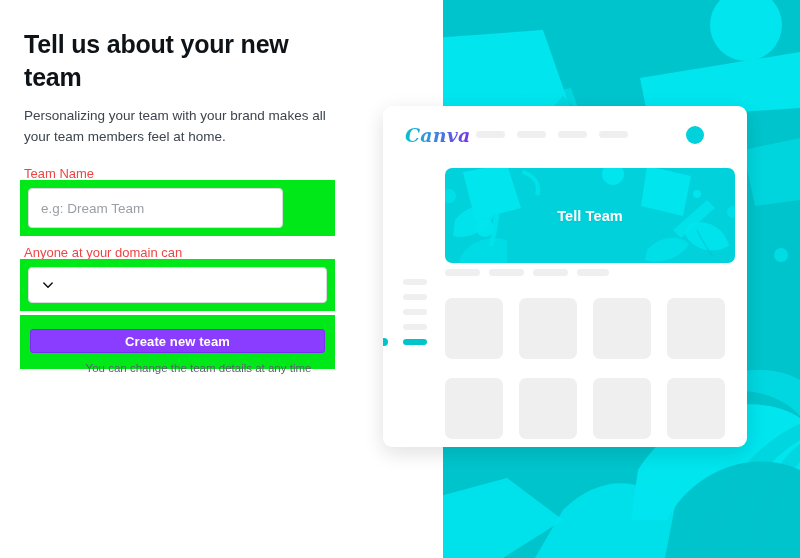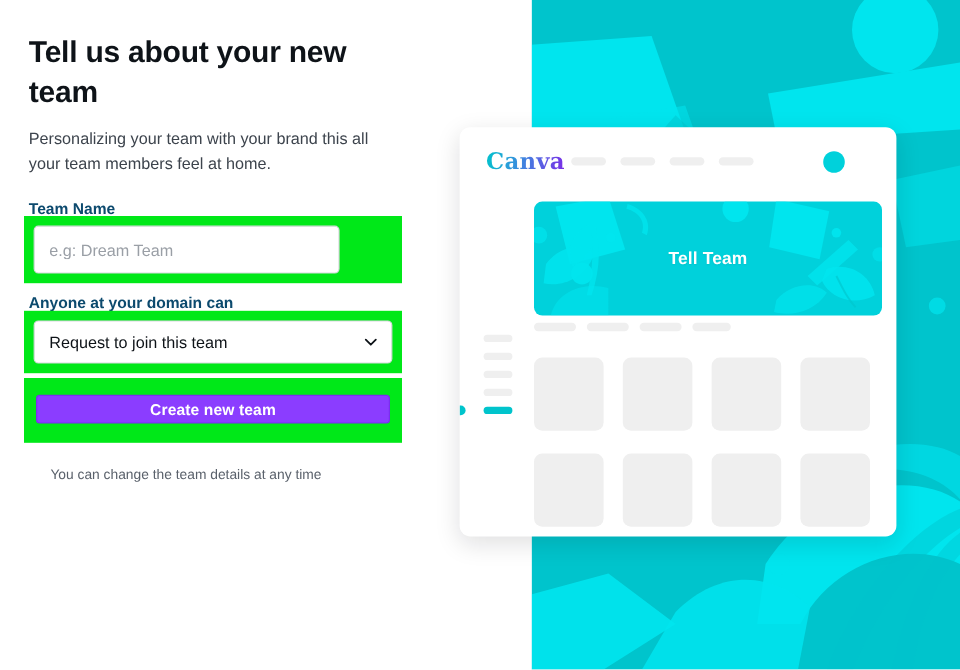--- a/index.html
+++ b/index.html
@@ -59,22 +59,22 @@
     width: 310px;
     font-size: 13.5px;
     line-height: 1.55;
     color: #3d444d;
   }
 
   .field-label {
     position: absolute;
     left: 24px;
     font-size: 13px;
-    font-weight: bold;
-    color: #0c4a6e;
+    font-weight: normal;
+    color: #ef4444;
   }
   .label-team-name { top: 166px; }
   .label-domain    { top: 245px; }
 
   
   .hl {
     position: absolute;
     background: #00E818;
   }
   .hl-input  { left: 20px; top: 180px;  width: 315px; height: 56px; }
@@ -131,22 +131,23 @@
     font-family: "Liberation Sans", sans-serif;
     font-size: 13px;
     font-weight: bold;
     cursor: pointer;
     letter-spacing: 0.1px;
   }
 
   .helper-text {
     position: absolute;
     left: 0;
-    top: 390px;
+    top: 362px;
     width: 355px;
+    text-align: center;
     font-size: 11.5px;
     color: #5a616b;
     padding-left: 42px;
   }
 
   
   .mock-card {
     position: absolute;
     left: 383px;
     top: 106px;
@@ -156,20 +157,21 @@
     border-radius: 9px;
     box-shadow: 0 6px 20px rgba(14,19,24,0.13);
     overflow: hidden;
   }
 
   .canva-logo {
     position: absolute;
     left: 22px;
     top: 18px;
     font-family: "DejaVu Serif", serif;
+    font-style: italic;
     font-size: 19px;
     font-weight: bold;
     letter-spacing: 0.2px;
     background: linear-gradient(100deg, #00C4CC 0%, #3A8DDE 42%, #7D2AE8 100%);
     -webkit-background-clip: text;
     background-clip: text;
     color: transparent;
     -webkit-text-fill-color: transparent;
   }
 
@@ -279,32 +281,31 @@
         <circle cx="338" cy="255" r="7" opacity="0.7"></circle>
         <circle cx="206" cy="470" r="9" opacity="0.6"></circle>
       </g>
     </svg>
   </div>
 
   <div class="form-panel">
 
     <h1 class="page-title">Tell us about your new team</h1>
 
-    <p class="page-subtitle">Personalizing your team with your brand this all your team members feel at home.</p>
+    <p class="page-subtitle">Personalizing your team with your brand makes all your team members feel at home.</p>
 
     <label class="field-label label-team-name">Team Name</label>
 
     <div class="hl hl-input"></div>
     <input class="text-input" type="text" placeholder="e.g: Dream Team" style="">
 
     <label class="field-label label-domain">Anyone at your domain can</label>
 
     <div class="hl hl-select"></div>
     <div class="select-box">
-      <span class="select-value">Request to join this team</span>
       <svg class="chevron" viewBox="0 0 16 16">
         <path d="M3.2 5.8 L8 10.6 L12.8 5.8" fill="none" stroke="#0e1318" stroke-width="1.7" stroke-linecap="round" stroke-linejoin="round"></path>
       </svg>
     </div>
 
     <div class="hl hl-button"></div>
     <button class="create-button">Create new team</button>
 
     <p class="helper-text">You can change the team details at any time</p>
   </div>

